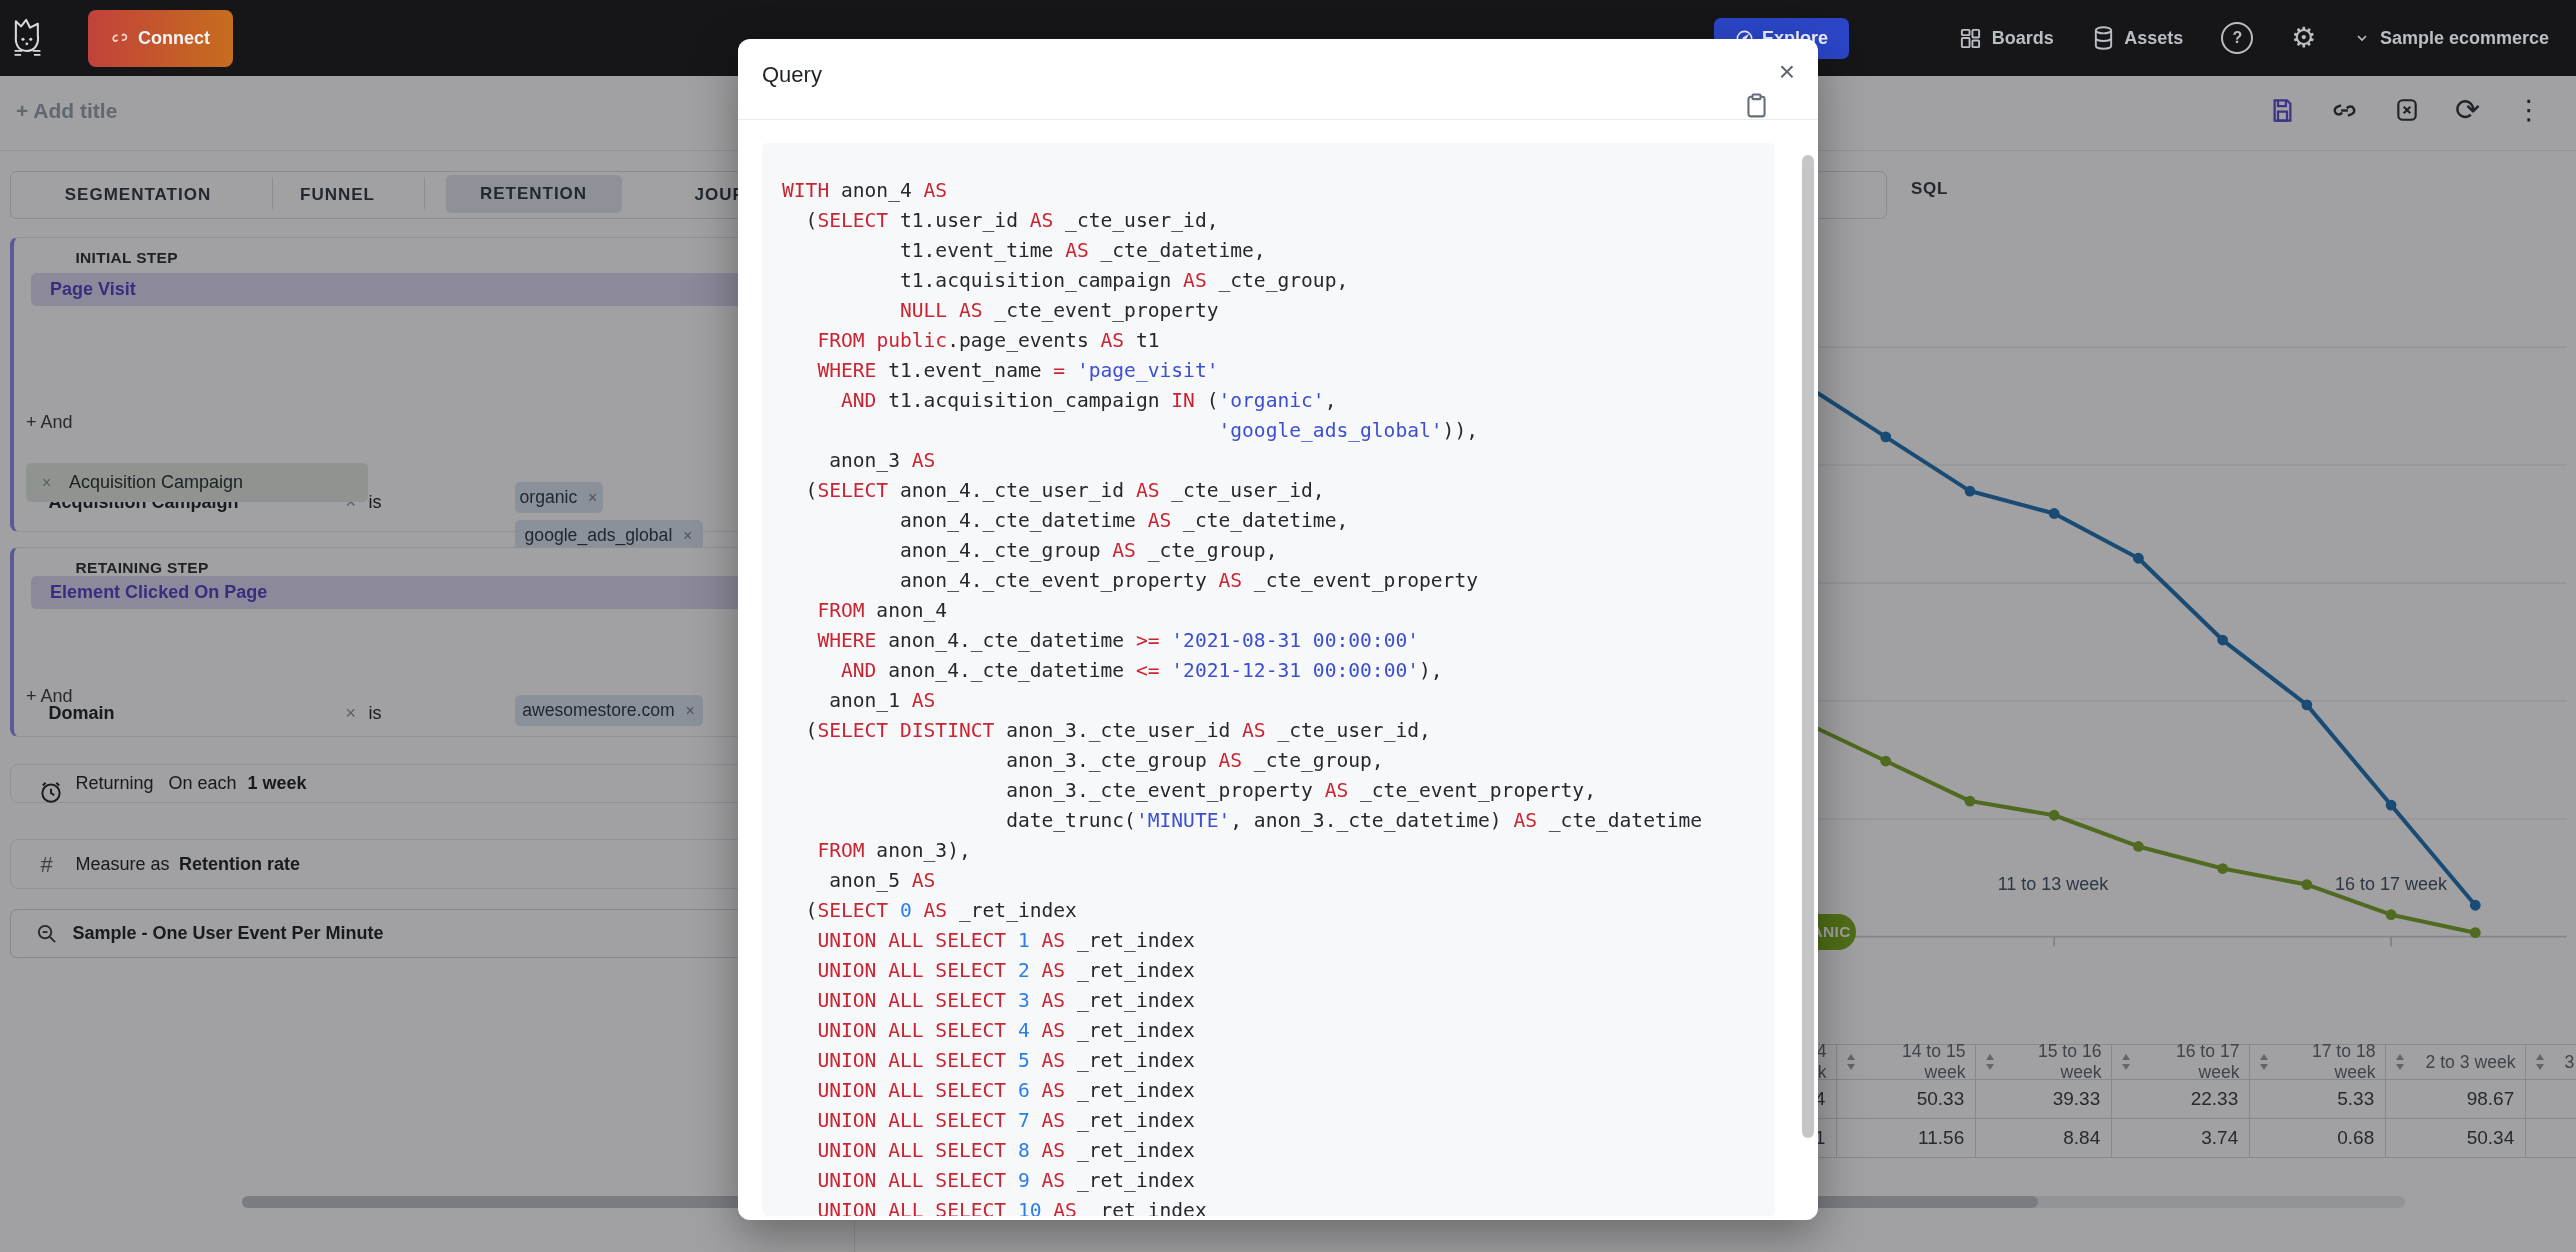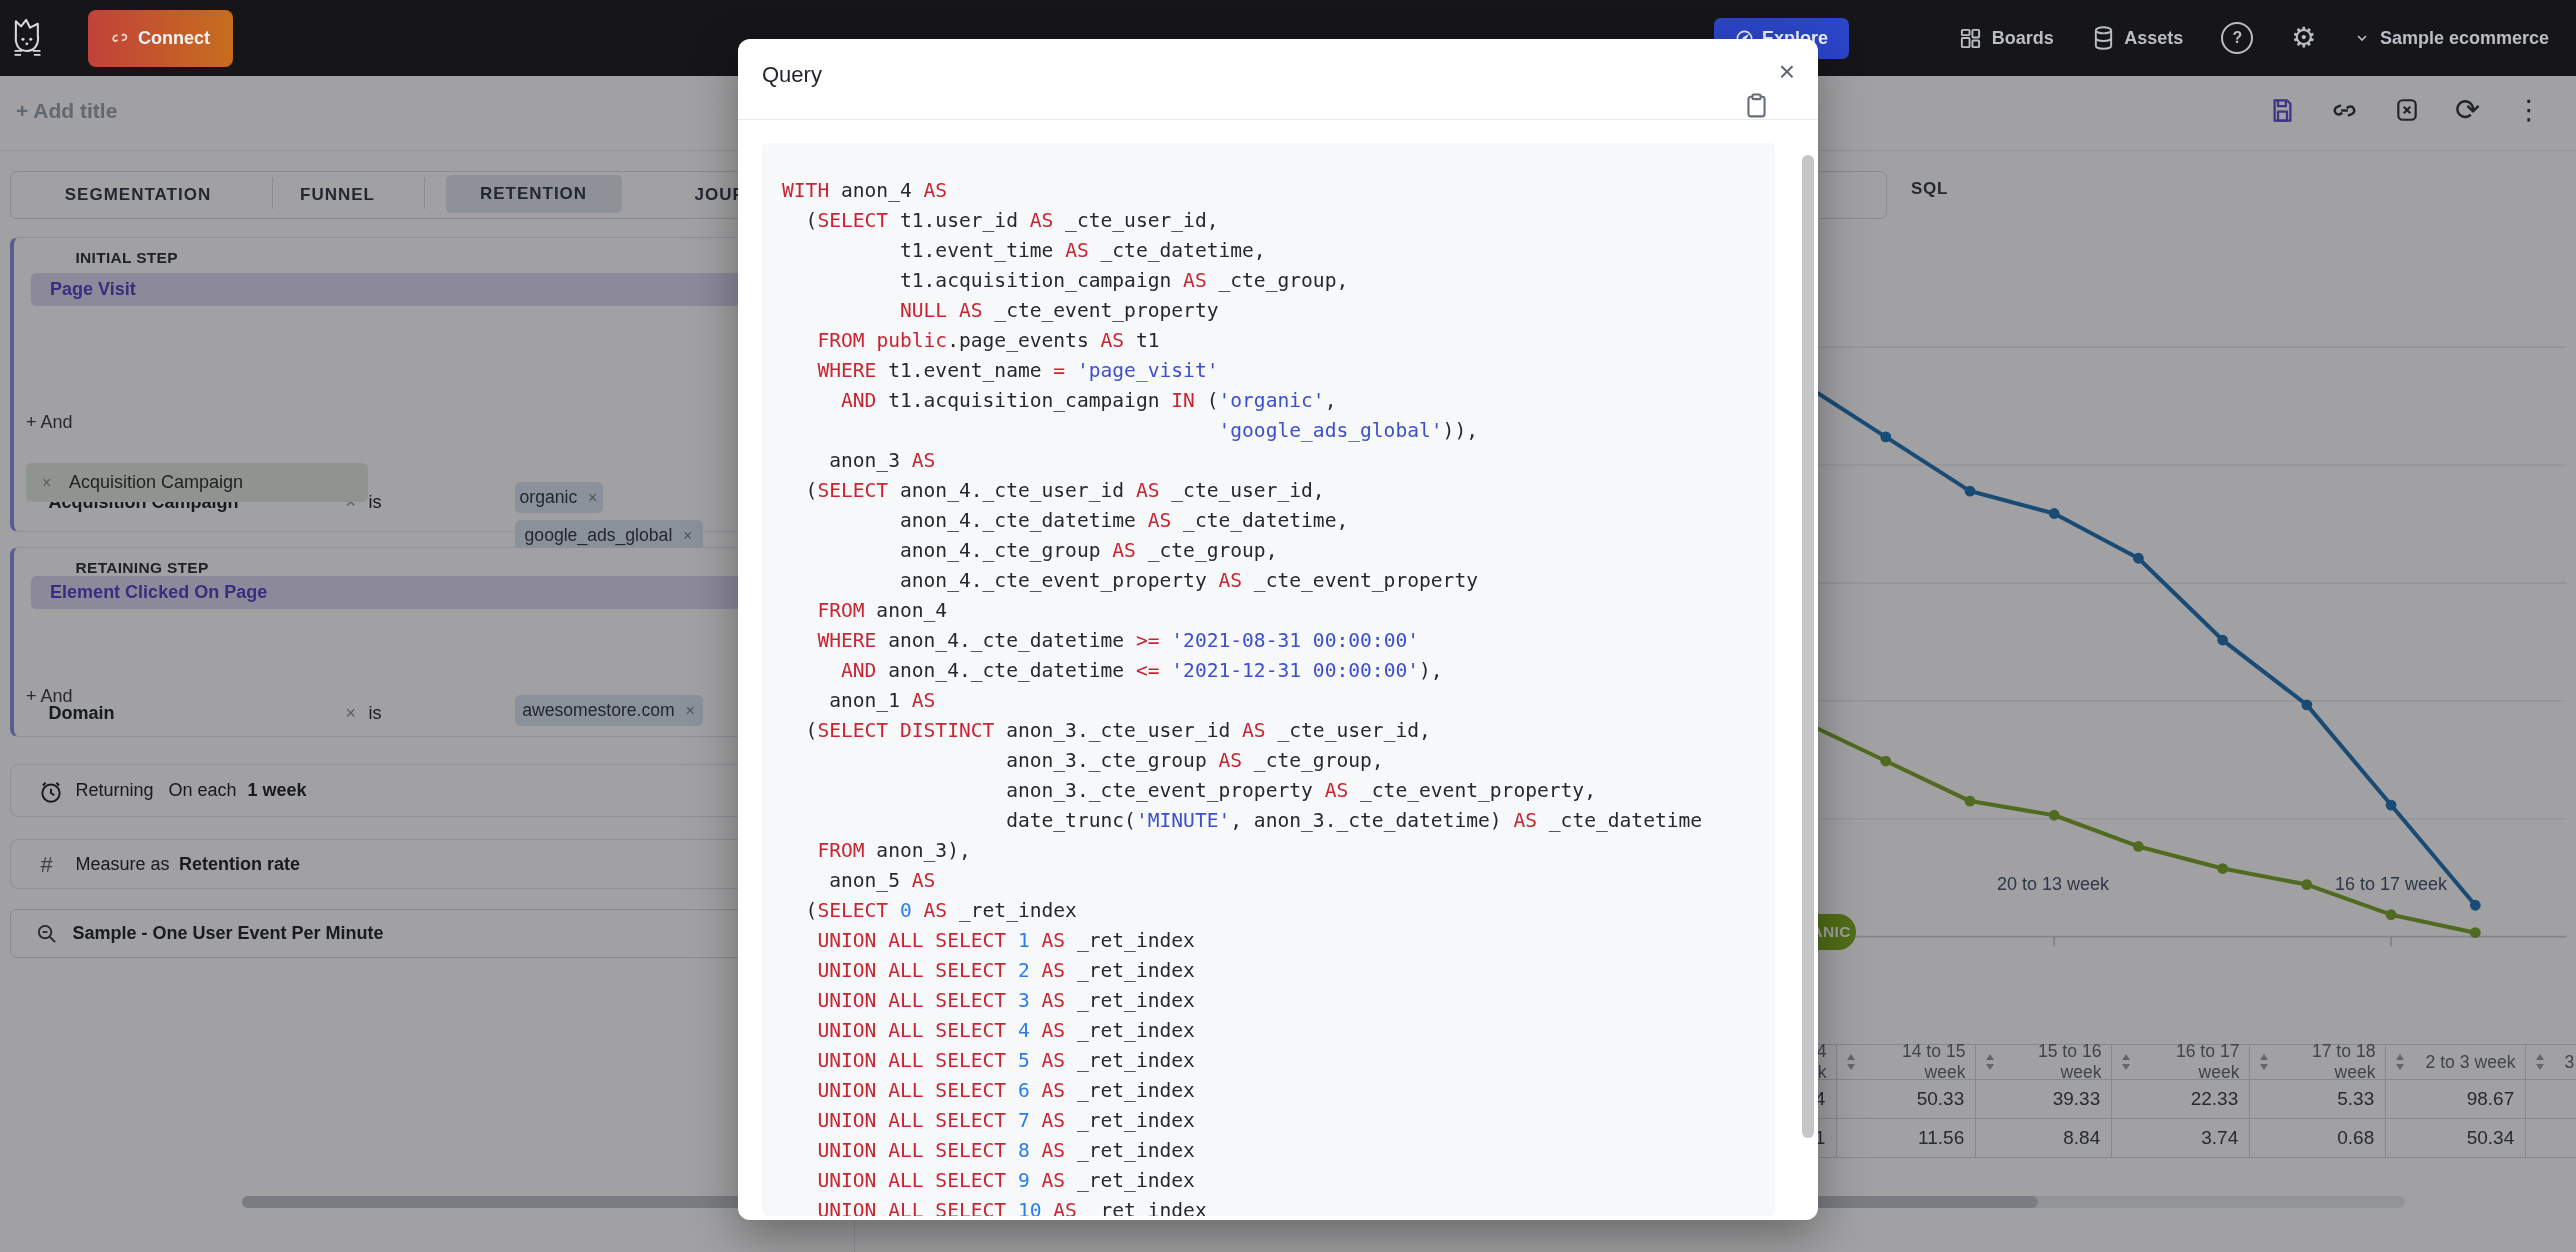--- a/index.html
+++ b/index.html
@@ -237,21 +237,21 @@
     <div class="prop-label abs" style="left:35px;top:155px;">Domain</div>
     <div class="gray-x abs" style="left:332px;top:155px;">×</div>
     <div class="op-is abs" style="left:355px;top:155px;">is</div>
     <div class="chip" style="left:501px;top:147px;width:188px;">
       <span>awesomestore.com</span>
         <span class="x">×</span>
     </div>
   </div>
   <div class="and-link abs" style="top:610px;">+ And</div>
 
-  <div class="card simple-card" style="top:688px;height:53px;">
+  <div class="card simple-card" style="top:688px;height:39px;">
     <span class="abs" style="left:27px;top:13.5px;">
       <svg width="26" height="26" viewBox="0 0 24 24" fill="none" stroke="#23272c" stroke-width="1.8">
           <circle cx="12" cy="13" r="8"></circle>
           <path d="M12 9 v4 l3 2"></path>
           <path d="M4.5 6 L7 3.5 M19.5 6 L17 3.5"></path>
         </svg>
     </span>
     <span class="sc-text" style="margin-left:65px;">Returning</span>
     <span class="sc-text" style="margin-left:15px;">On each</span>
     <span class="sc-text sc-bold" style="margin-left:10.8px;">1 week</span>
@@ -295,21 +295,21 @@
       <polyline points="2648,945.4071048917401 2792,1013.9354 2916.7,1073.279 3041.4,1094.2238 3166.1,1140.38963 3290.8,1173.11588 3415.5,1196.85332 3540.2,1241.36102 3664.9,1268.06564" fill="none" stroke="#7ca62c" stroke-width="6" stroke-linejoin="round"></polyline>
       <circle cx="2792" cy="1013.9354" r="8" fill="#7ca62c"></circle>
       <circle cx="2916.7" cy="1073.279" r="8" fill="#7ca62c"></circle>
       <circle cx="3041.4" cy="1094.2238" r="8" fill="#7ca62c"></circle>
       <circle cx="3166.1" cy="1140.38963" r="8" fill="#7ca62c"></circle>
       <circle cx="3290.8" cy="1173.11588" r="8" fill="#7ca62c"></circle>
       <circle cx="3415.5" cy="1196.85332" r="8" fill="#7ca62c"></circle>
       <circle cx="3540.2" cy="1241.36102" r="8" fill="#7ca62c"></circle>
       <circle cx="3664.9" cy="1268.06564" r="8" fill="#7ca62c"></circle>
     </svg>
-  <div class="axis-label" style="left:2053px;top:798px;">20 to 13 week</div>
+  <div class="axis-label" style="left:2053px;top:798px;">11 to 13 week</div>
   <div class="axis-label" style="left:2391px;top:798px;">16 to 17 week</div>
   <div id="series-badge" class="abs">ORGANIC</div>
 
   <div id="result-table" class="abs">
       <div class="th">
         <span class="sort">
           <i class="up"></i>
           <i class="dn"></i>
         </span>
         <span class="lbl">13 to 14 week</span>

